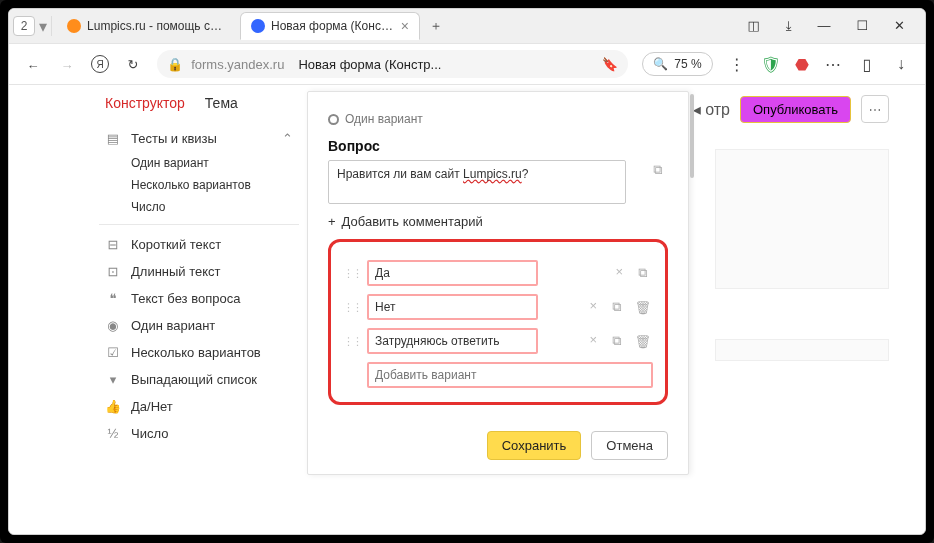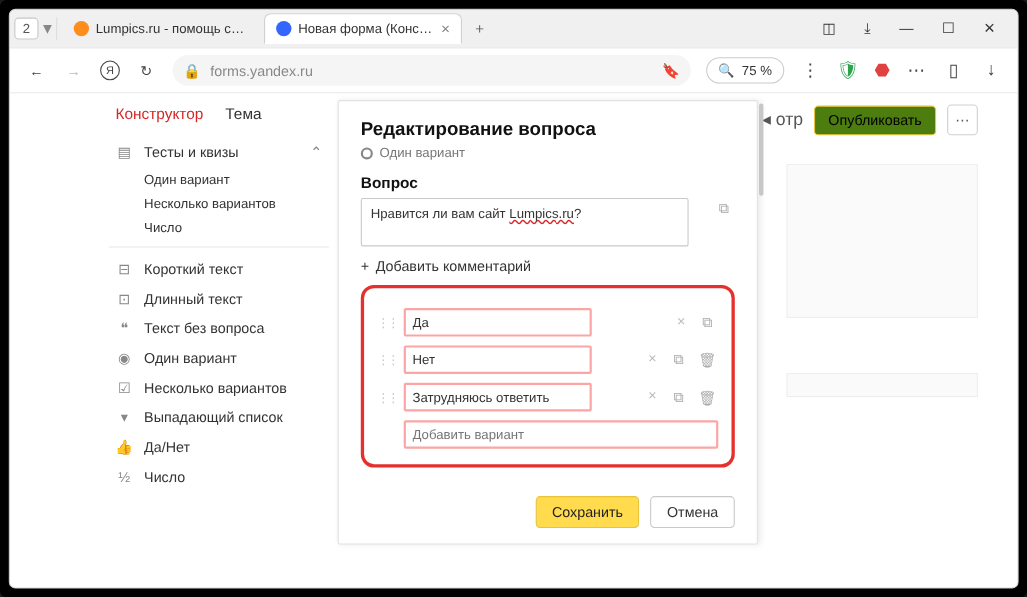--- a/index.html
+++ b/index.html
@@ -103,21 +103,21 @@
 .group-head { display:flex; align-items:center; padding:6px 6px; color:#333; gap:10px; font-weight:400;}
 .group-head .chev { margin-left:auto; color:#888; }
 .side-ic { width:16px; color:#888; text-align:center; font-size:13px; }
 .sub-item { padding:4px 0 4px 32px; color:#333; font-size:12px; }
 .side-item { display:flex; align-items:center; gap:10px; padding:6px 6px; color:#333; }
 .side-hr { border:none; border-top:1px solid #e8e8e8; margin:6px 0; }
 
 .main-col { flex:1; position:relative; }
 .topright { position:absolute; top:10px; right:36px; display:flex; align-items:center; gap:10px;}
 .mini-toggle { color:#555; font-size:16px;}
-.publish-btn { background:#4d7c0f; border:1px solid #e6c33b; border-radius:4px; padding:5px 12px; font-size:13px; }
+.publish-btn { background:#d946ef; border:1px solid #e6c33b; border-radius:4px; padding:5px 12px; font-size:13px; }
 .more-square { width:28px; height:28px; border:1px solid #d0d0d0; border-radius:4px; display:flex;align-items:center;justify-content:center; color:#555;}
 
 .panel {
   position:absolute;
   top:6px; left:8px;
   width:382px;
   background:#fff;
   border:1px solid #e2e2e2;
   box-shadow: 2px 0 6px rgba(0,0,0,.08);
   border-radius:2px;
@@ -184,20 +184,21 @@
     </div>
 
     <div class="urlbar">
       <span class="nav-icon">←</span>
       <span class="nav-icon dim">→</span>
       <span class="nav-icon" style="border:1.5px solid #444;border-radius:50%;width:18px;height:18px;display:inline-flex;align-items:center;justify-content:center;font-size:10px;">Я</span>
       <span class="nav-icon">↻</span>
       <div class="urlbox">
         <span style="color:#999;">🔒</span>
         <span class="host">forms.yandex.ru</span>
+        <span class="title">Новая форма (Констр...</span>
         <span style="margin-left:auto;color:#888;">🔖</span>
       </div>
       <div class="zoom-pill">
         <span>🔍</span>
         <span>75 %</span>
       </div>
       <span class="iconbtn">⋮</span>
       <span class="shield-green">🛡</span>
       <span class="shield-red">⬣</span>
       <span class="iconbtn">⋯</span>
@@ -264,21 +265,20 @@
           <div class="publish-btn">Опубликовать</div>
           <div class="more-square">⋯</div>
         </div>
 
         <div class="ghost-box"></div>
         <div class="ghost-box2"></div>
 
         <div class="panel">
           <div class="panel-scroll"></div>
           <div class="panel-pad">
-            <h2>Редактирование вопроса</h2>
             <div class="qtype">
               <span class="dot"></span>
               <span>Один вариант</span>
             </div>
 
             <div class="sec-label">Вопрос</div>
             <div class="q-row">
               <div class="q-input">
                 <span>Нравится ли вам сайт </span><span class="underline">Lumpics.ru</span><span>?</span>
               </div>

